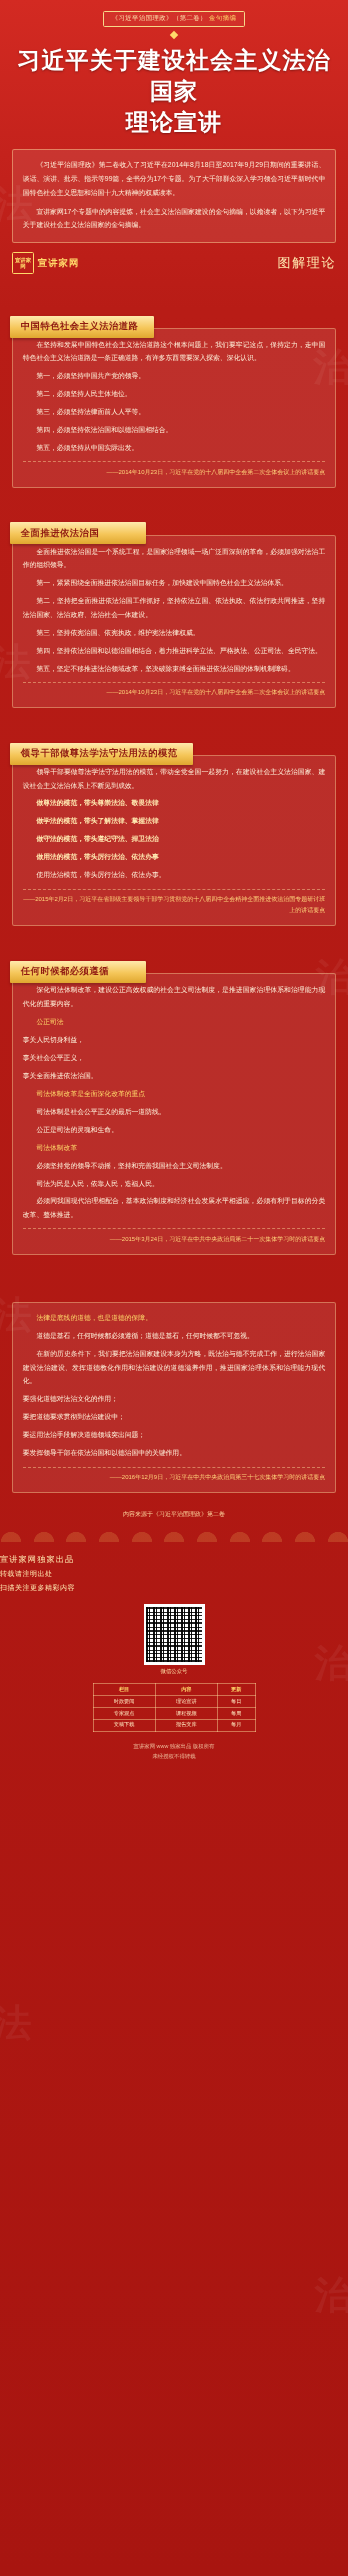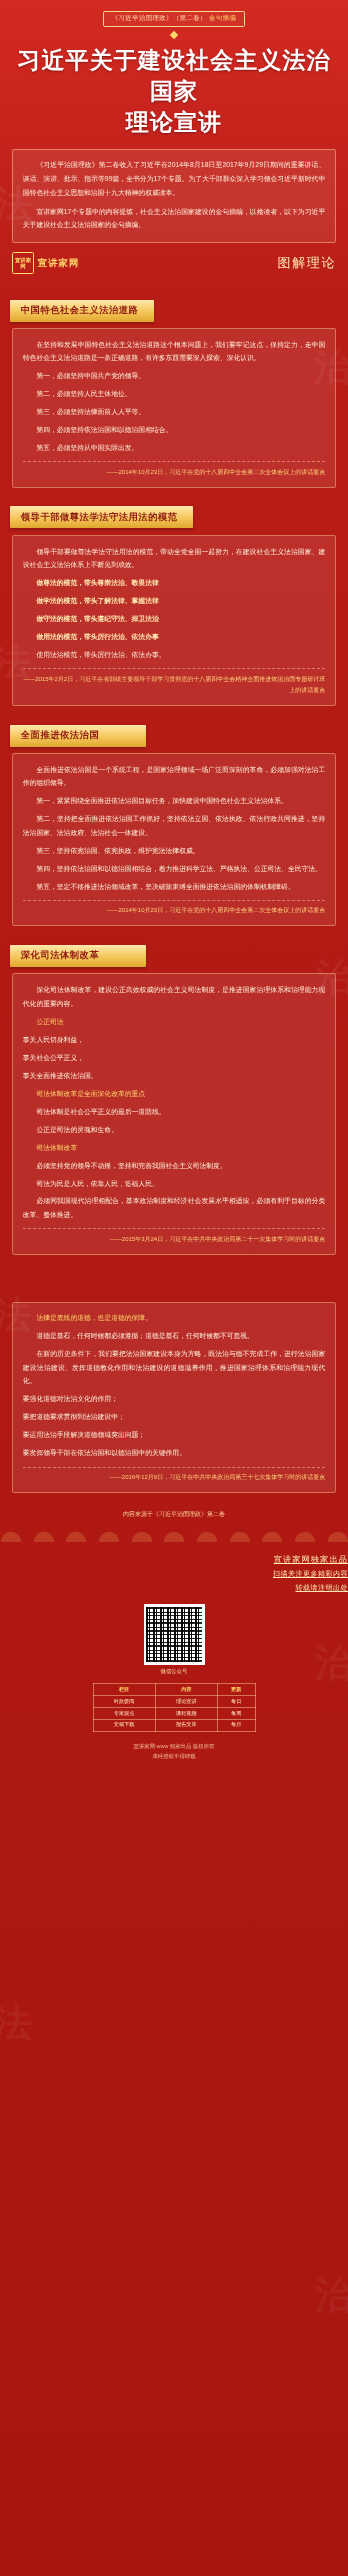--- a/index.html
+++ b/index.html
@@ -147,21 +147,21 @@
 
   
   .section { margin: 18.5px 0 0 0; position: relative; }
   .sec-head {
     position: relative;
     margin: 0 9.8px;
     height: 22px;
   }
   .sec-head .plate {
     position: absolute;
-    left: 0; top: 0;
+    left: 0; top: 16px;
     height: 22px;
     min-width: 136px;
     padding: 0 15.2px 0 11px;
     background: linear-gradient(180deg, #ffe9ad 0%, #f5c659 55%, #e0a72f 100%);
     border-radius: 1.1px;
     display: flex; align-items: center;
     box-shadow: 0 1.1px 2.7px rgba(0,0,0,0.22);
   }
   .sec-head .plate span {
     color: #8f1a12;
@@ -236,27 +236,26 @@
       radial-gradient(circle at 142px 14px, rgba(255,217,106,0.18) 0 9.8px, transparent 10.3px),
       radial-gradient(circle at 174px 14px, rgba(255,217,106,0.18) 0 9.8px, transparent 10.3px),
       radial-gradient(circle at 207px 14px, rgba(255,217,106,0.18) 0 9.8px, transparent 10.3px),
       radial-gradient(circle at 240px 14px, rgba(255,217,106,0.18) 0 9.8px, transparent 10.3px),
       radial-gradient(circle at 272px 14px, rgba(255,217,106,0.18) 0 9.8px, transparent 10.3px),
       radial-gradient(circle at 305px 14px, rgba(255,217,106,0.18) 0 9.8px, transparent 10.3px),
       radial-gradient(circle at 338px 14px, rgba(255,217,106,0.18) 0 9.8px, transparent 10.3px);
   }
   .publisher {
     margin: 8.7px 0 0 0;
-    text-align: right;
+    text-align: left;
     color: #ffe9b0;
     font-size: 8.2px;
     letter-spacing: 1.1px;
     line-height: 2.0;
     font-family: "DejaVu Serif", serif;
-    text-decoration: underline;
   }
   .publisher .small { font-size: 7px; letter-spacing: 0.5px; display:block; }
 
   .qr-block {
     margin: 8.7px auto 0 auto;
     width: 70px;
     text-align: center;
   }
   .qr {
     width: 61px; height: 61px;
@@ -359,57 +358,57 @@
       <p>第四，必须坚持依法治国和以德治国相结合。</p>
       <p>第五，必须坚持从中国实际出发。</p>
       <div class="cite">——2014年10月23日，习近平在党的十八届四中全会第二次全体会议上的讲话要点</div>
     </div>
   </div>
 
   <div class="section">
     <div class="sec-head">
       <div class="tail"></div>
       <div class="plate">
+        <span>全面推进依法治国</span>
+      </div>
+    </div>
+    <div class="sec-body">
+      <p>全面推进依法治国是一个系统工程，是国家治理领域一场广泛而深刻的革命，必须加强对法治工作的组织领导。</p>
+      <p>第一，紧紧围绕全面推进依法治国目标任务，加快建设中国特色社会主义法治体系。</p>
+      <p>第二，坚持把全面推进依法治国工作抓好，坚持依法立国、依法执政、依法行政共同推进，坚持法治国家、法治政府、法治社会一体建设。</p>
+      <p>第三，坚持依宪治国、依宪执政，维护宪法法律权威。</p>
+      <p>第四，坚持依法治国和以德治国相结合，着力推进科学立法、严格执法、公正司法、全民守法。</p>
+      <p>第五，坚定不移推进法治领域改革，坚决破除束缚全面推进依法治国的体制机制障碍。</p>
+      <div class="cite">——2014年10月23日，习近平在党的十八届四中全会第二次全体会议上的讲话要点</div>
+    </div>
+  </div>
+
+  <div class="section">
+    <div class="sec-head">
+      <div class="tail"></div>
+      <div class="plate">
         <span>领导干部做尊法学法守法用法的模范</span>
       </div>
     </div>
     <div class="sec-body">
       <p>领导干部要做尊法学法守法用法的模范，带动全党全国一起努力，在建设社会主义法治国家、建设社会主义法治体系上不断见到成效。</p>
       <p class="sub">做尊法的模范，带头尊崇法治、敬畏法律</p>
       <p class="sub">做学法的模范，带头了解法律、掌握法律</p>
       <p class="sub">做守法的模范，带头遵纪守法、捍卫法治</p>
       <p class="sub">做用法的模范，带头厉行法治、依法办事</p>
       <p>使用法治模范，带头厉行法治、依法办事。</p>
       <div class="cite">——2015年2月2日，习近平在省部级主要领导干部学习贯彻党的十八届四中全会精神全面推进依法治国专题研讨班上的讲话要点</div>
     </div>
   </div>
 
   <div class="section">
     <div class="sec-head">
       <div class="tail"></div>
       <div class="plate">
-        <span>全面推进依法治国</span>
-      </div>
-    </div>
-    <div class="sec-body">
-      <p>全面推进依法治国是一个系统工程，是国家治理领域一场广泛而深刻的革命，必须加强对法治工作的组织领导。</p>
-      <p>第一，紧紧围绕全面推进依法治国目标任务，加快建设中国特色社会主义法治体系。</p>
-      <p>第二，坚持把全面推进依法治国工作抓好，坚持依法立国、依法执政、依法行政共同推进，坚持法治国家、法治政府、法治社会一体建设。</p>
-      <p>第三，坚持依宪治国、依宪执政，维护宪法法律权威。</p>
-      <p>第四，坚持依法治国和以德治国相结合，着力推进科学立法、严格执法、公正司法、全民守法。</p>
-      <p>第五，坚定不移推进法治领域改革，坚决破除束缚全面推进依法治国的体制机制障碍。</p>
-      <div class="cite">——2014年10月23日，习近平在党的十八届四中全会第二次全体会议上的讲话要点</div>
-    </div>
-  </div>
-
-  <div class="section">
-    <div class="sec-head">
-      <div class="tail"></div>
-      <div class="plate">
-        <span>深化司法体制改革</span>
+        <span>任何时候都必须遵循</span>
       </div>
     </div>
     <div class="sec-body">
       <p>深化司法体制改革，建设公正高效权威的社会主义司法制度，是推进国家治理体系和治理能力现代化的重要内容。</p>
       <p class="emph">公正司法</p>
       <p class="noindent">事关人民切身利益，</p>
       <p class="noindent">事关社会公平正义，</p>
       <p class="noindent">事关全面推进依法治国。</p>
       <p class="emph">司法体制改革是全面深化改革的重点</p>
       <p>司法体制是社会公平正义的最后一道防线。</p>
@@ -436,22 +435,22 @@
       <p class="noindent">要发挥领导干部在依法治国和以德治国中的关键作用。</p>
       <div class="cite">——2016年12月9日，习近平在中共中央政治局第三十七次集体学习时的讲话要点</div>
     </div>
   </div>
 
   <div class="foot-cite">内容来源于《习近平治国理政》第二卷</div>
   <div class="foot-wave"></div>
 
   <div class="publisher">
     <span>宣讲家网独家出品</span>
+    <span class="small">转载请注明出处</span>
     <span class="small">扫描关注更多精彩内容</span>
-    <span class="small">转载请注明出处</span>
   </div>
 
   <div class="qr-block">
     <div class="qr">
       <div class="qr-inner"></div>
     </div>
     <div class="qr-cap">微信公众号</div>
   </div>
 
   <table class="foot-table">

